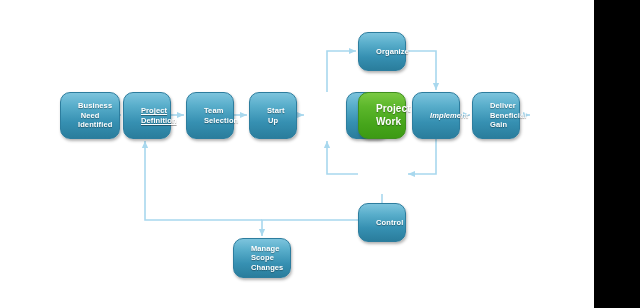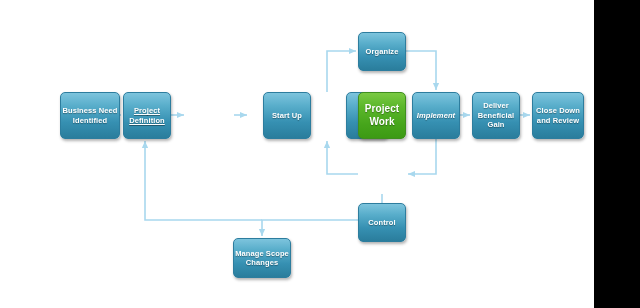--- a/index.html
+++ b/index.html
@@ -26,31 +26,31 @@
   #svg-layer {
     position: absolute;
     left: 0;
     top: 0;
     width: 640px;
     height: 308px;
   }
   .node {
     position: absolute;
     box-sizing: border-box;
-    border-radius: 5px;
+    border-radius: 10px;
     display: flex;
     align-items: center;
     justify-content: center;
     text-align: center;
     color: #ffffff;
     font-size: 7.5px;
     line-height: 1.25;
     letter-spacing: 0.1px;
     font-weight: 700;
-    padding: 2px 1px;
+    padding: 2px 17px;
     border: 1px solid #2d7d9e;
     background: linear-gradient(to bottom, #7dc4dd 0%, #59aecb 28%, #3690b2 65%, #2a7d9c 100%);
     box-shadow: 1px 2px 3px rgba(0,0,0,0.30);
     text-shadow: 0 1px 1px rgba(0,0,0,0.35);
     z-index: 3;
   }
   .node.green {
     border: 1px solid #3f8f1e;
     background: linear-gradient(to bottom, #7ac943 0%, #5cb72b 30%, #46a51b 70%, #3c9a14 100%);
     font-size: 10px;
@@ -90,44 +90,44 @@
   </svg>
 
   <div class="node" style="left:60px; top:92px; width:60px; height:47px;justify-content:flex-end;">
     <span class="label">Business Need Identified</span>
   </div>
 
   <div class="node" style="left:123px; top:92px; width:48px; height:47px;text-decoration:underline;">
     <span class="label">Project Definition</span>
   </div>
 
+  <div class="node" style="left:186px; top:92px; width:48px; height:47px;">
+    <span class="label">Team Selection</span>
+  </div>
 
-  <div class="node" style="left:263px; top:92px; width:48px; height:47px;">
+  <div class="node" style="left:249px; top:92px; width:48px; height:47px;">
     <span class="label">Start Up</span>
   </div>
 
   <div class="node" style="left:306px; top:92px; width:42px; height:47px;margin-left:40px;">
     <span class="label">Plan</span>
   </div>
 
   <div class="node green" style="left:358px; top:92px; width:48px; height:47px;">
     <span class="label">Project Work</span>
   </div>
 
   <div class="node" style="left:412px; top:92px; width:48px; height:47px;font-style:italic;">
     <span class="label">Implement</span>
   </div>
 
   <div class="node" style="left:472px; top:92px; width:48px; height:47px;">
     <span class="label">Deliver Beneficial Gain</span>
   </div>
 
-  <div class="node" style="left:532px; top:92px; width:52px; height:47px;">
-    <span class="label">Close Down and Review</span>
-  </div>
 
   <div class="node" style="left:358px; top:32px; width:48px; height:39px;">
     <span class="label">Organize</span>
   </div>
 
   <div class="node" style="left:358px; top:155px; width:48px; height:39px;margin-top:48px;">
     <span class="label">Control</span>
   </div>
 
   <div class="node" style="left:233px; top:238px; width:58px; height:40px;">

